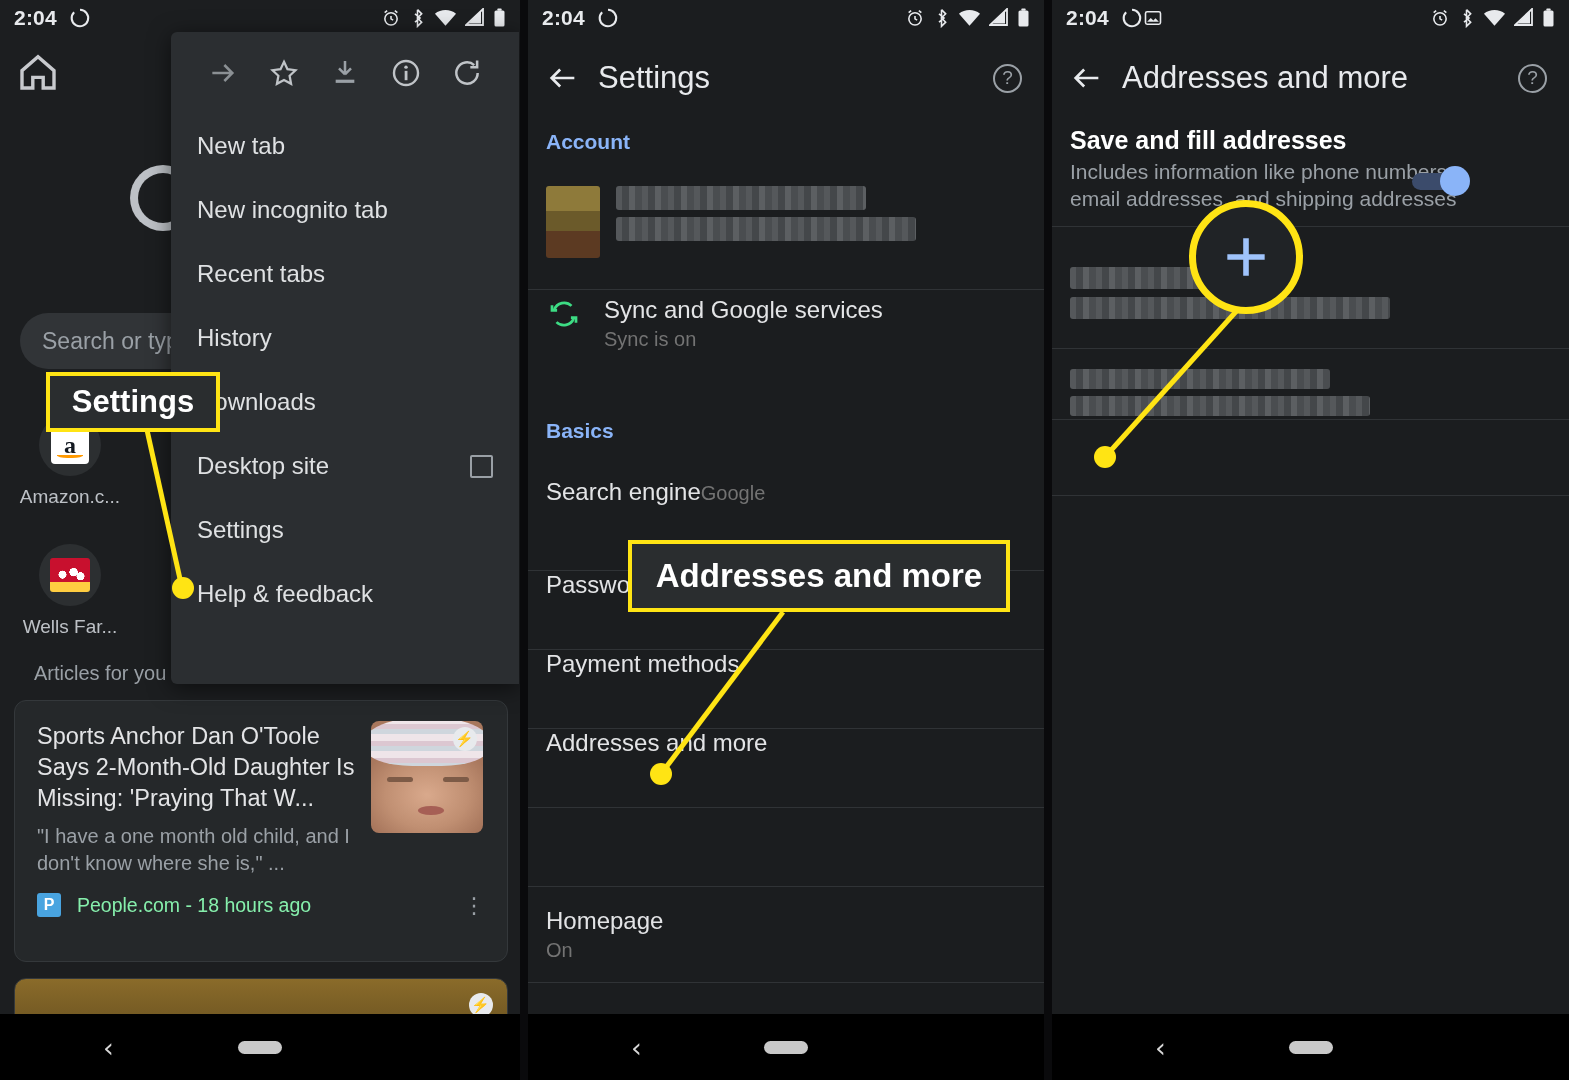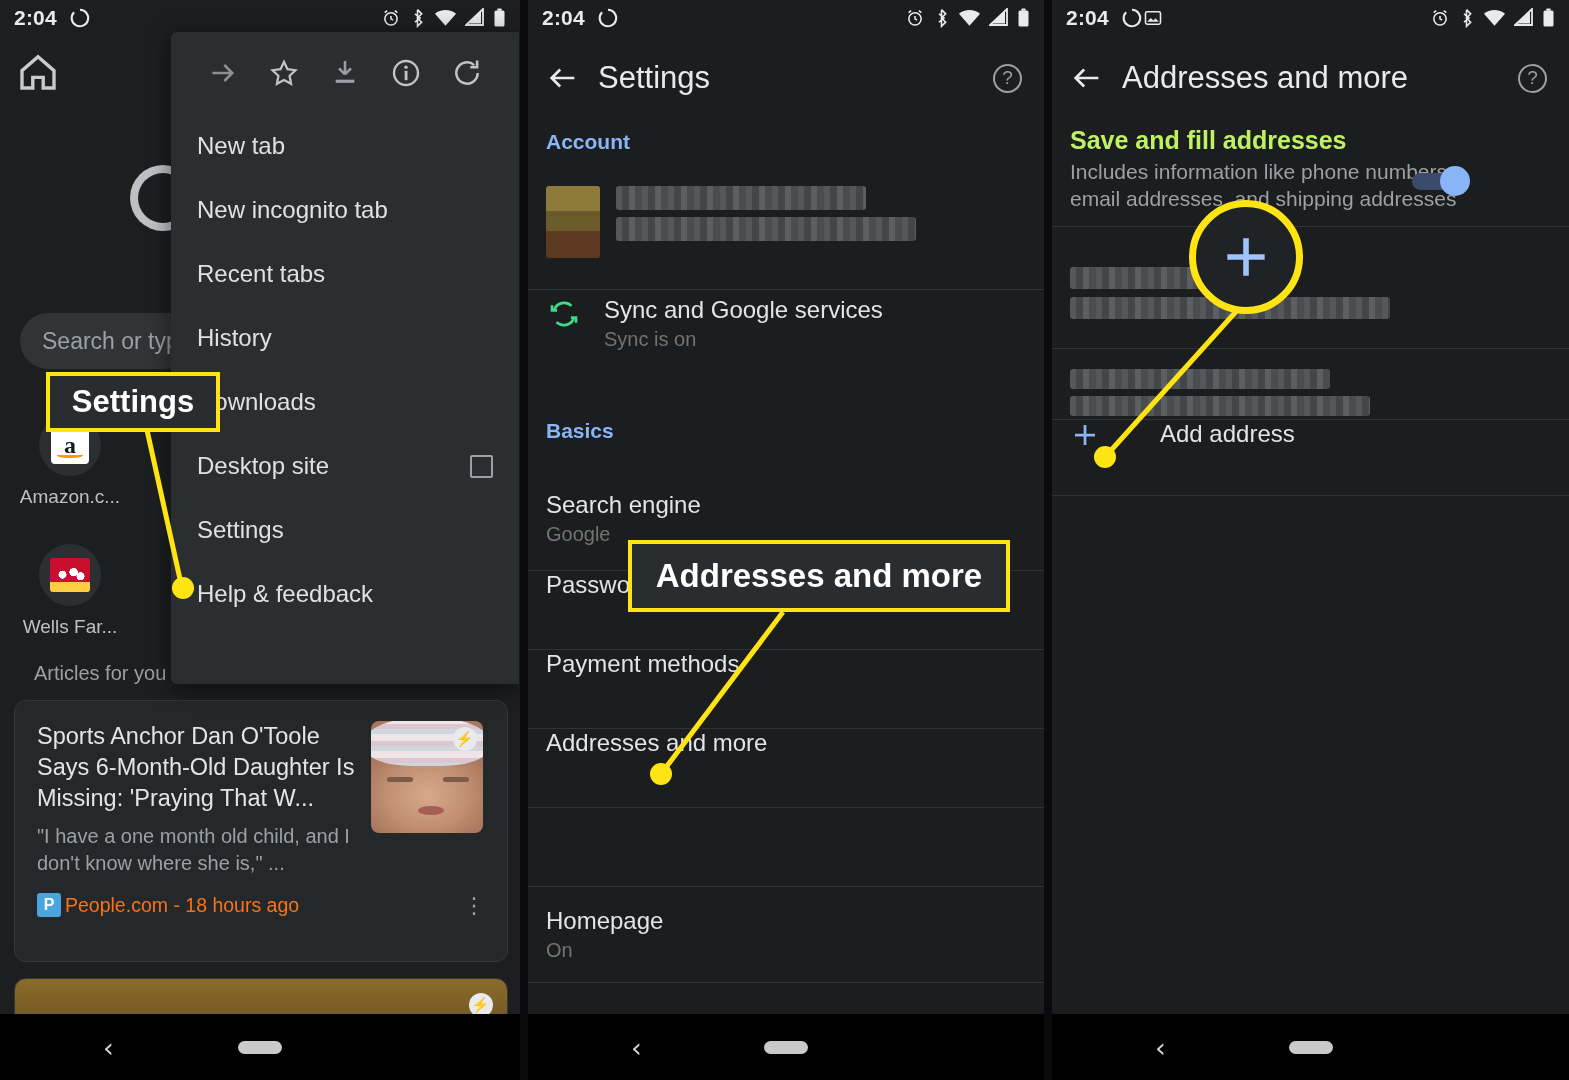--- a/index.html
+++ b/index.html
@@ -91,21 +91,21 @@
   .thumb-mouth { position: absolute; left: 42%; top: 76%; width: 26px; height: 9px;
                  border-radius: 50%; background: #a65f55; }
   .amp-badge {
     position: absolute; right: 6px; top: 6px; width: 24px; height: 24px; border-radius: 50%;
     background: #e8eaed; color: #202124; font-size: 15px; display: flex;
     align-items: center; justify-content: center;
   }
   .card-foot { display: flex; align-items: center; padding: 16px 22px 0 22px; }
   .src-ico { width: 24px; height: 24px; border-radius: 3px; background: #49a4e0; color: #fff;
              font-size: 16px; font-weight: 700; display: flex; align-items: center; justify-content: center; }
-  .src-txt { color: #f97316; font-size: 19.5px; margin-left: 4px; }
+  .src-txt { color: #86efac; font-size: 19.5px; margin-left: 16px; }
   .kebab { margin-left: auto; color: #9aa0a6; font-size: 22px; line-height: .5; letter-spacing: 0; }
   #card2 { top: 978px; height: 120px; border-radius: 12px 12px 0 0; overflow: hidden;
            background: linear-gradient(180deg,#8a6b2a 0%, #6f5622 40%, #5a4a22 100%); }
 
   
   .menu {
     position: absolute; left: 171px; top: 32px; width: 348px; height: 652px;
     background: #2b2e31; border-radius: 6px 0 0 6px;
     box-shadow: 0 4px 22px rgba(0,0,0,.55);
   }
@@ -234,21 +234,21 @@
             <div class="tile-lbl">La...</div>
           </div>
         </div>
       </div>
 
       <div class="articles-lbl">Articles for you</div>
 
       <div class="card" id="card1">
         <div class="card-body">
           <div class="card-head">
-            <div class="card-title">Sports Anchor Dan O'Toole Says 6-Month-Old Daughter Is Missing: 'Praying That W...</div>
+            <div class="card-title">Sports Anchor Dan O'Toole Says 2-Month-Old Daughter Is Missing: 'Praying That W...</div>
             <div class="card-snip">"I have a one month old child, and I don't know where she is," ...</div>
           </div>
           <div class="card-thumb">
             <div class="thumb-hat"></div>
             <div class="thumb-eye l"></div>
             <div class="thumb-eye r"></div>
             <div class="thumb-mouth"></div>
             <div class="amp-badge">⚡</div>
           </div>
         </div>
@@ -402,21 +402,21 @@
           <path d="M4 6.2v3.4h3.4M20 17.8v-3.4h-3.4" fill="none" stroke="#3ddc84" stroke-width="1.8"></path>
         </svg>
         <div>
           <div class="row-title">Sync and Google services</div>
           <div class="row-sub">Sync is on</div>
         </div>
       </div>
 
       <div class="sec-hdr" style="position:absolute;top:419px;">Basics</div>
 
-      <div class="row" style="position:absolute;top:478px;height:80px;flex-direction:column;align-items:flex-start;justify-content:center;">
+      <div class="row" style="position:absolute;top:478px;height:80px;flex-direction:row;align-items:flex-start;justify-content:center;">
         <div class="row-title">Search engine</div>
         <div class="row-sub">Google</div>
       </div>
       <div class="divider" style="position:absolute;top:570px;left:0;right:0;"></div>
 
       <div class="row" style="position:absolute;top:571px;height:78px;">
         <div class="row-title">Passwords</div>
       </div>
       <div class="divider" style="position:absolute;top:649px;left:0;right:0;"></div>
 
@@ -496,21 +496,21 @@
             </svg>
         </div>
         <div class="title">Addresses and more</div>
         <div class="help">
             <div class="help-ico">?</div>
           </div>
       </div>
 
       <div class="row" style="position:absolute;top:122px;height:100px;align-items:flex-start;padding-top:4px;">
         <div style="width:400px;">
-          <div style="color:#bef264;font-size:25px;font-weight:600;">Save and fill addresses</div>
+          <div style="color:#ffffff;font-size:25px;font-weight:600;">Save and fill addresses</div>
           <div style="color:#9aa0a6;font-size:21px;line-height:1.3;margin-top:3px;">Includes information like phone numbers, email addresses, and shipping addresses</div>
         </div>
         <div class="toggle" style="top:48px;transform:none;">
           <div class="track"></div>
           <div class="knob"></div>
         </div>
       </div>
 
       <div class="divider" style="position:absolute;top:226px;left:0;right:0;"></div>
 
@@ -519,26 +519,20 @@
         <div class="px" style="width:320px;height:22px;border-radius:3px;"></div>
       </div>
       <div class="divider" style="position:absolute;top:348px;left:0;right:0;"></div>
 
       <div class="row" style="position:absolute;top:349px;height:86px;flex-direction:column;align-items:flex-start;justify-content:center;">
         <div class="px" style="width:260px;height:20px;margin-bottom:7px;border-radius:3px;"></div>
         <div class="px" style="width:300px;height:20px;border-radius:3px;"></div>
       </div>
       <div class="divider" style="position:absolute;top:419px;left:0;right:0;"></div>
 
-      <div class="row" style="position:absolute;top:420px;height:75px;">
-        <svg width="30" height="30" viewBox="0 0 24 24" style="margin-right:60px;">
-          <path d="M12 4v16M4 12h16" stroke="#8ab4f8" stroke-width="2.2" fill="none"></path>
-        </svg>
-        <div class="row-title">Add address</div>
-      </div>
       <div class="divider" style="position:absolute;top:495px;left:0;right:0;"></div>
 
       <div class="anno">
         <svg class="leader">
           <line x1="198" y1="296" x2="53" y2="457" stroke="#ffe414" stroke-width="5"></line>
         </svg>
         <div class="ring" style="left:137px; top:200px; width:114px; height:114px; background:#202326;">
           <svg width="56" height="56" viewBox="0 0 24 24" style="position:absolute;left:22px;top:22px;">
             <path d="M12 4v16M4 12h16" stroke="#9fc3fb" stroke-width="2.4" fill="none"></path>
           </svg>

